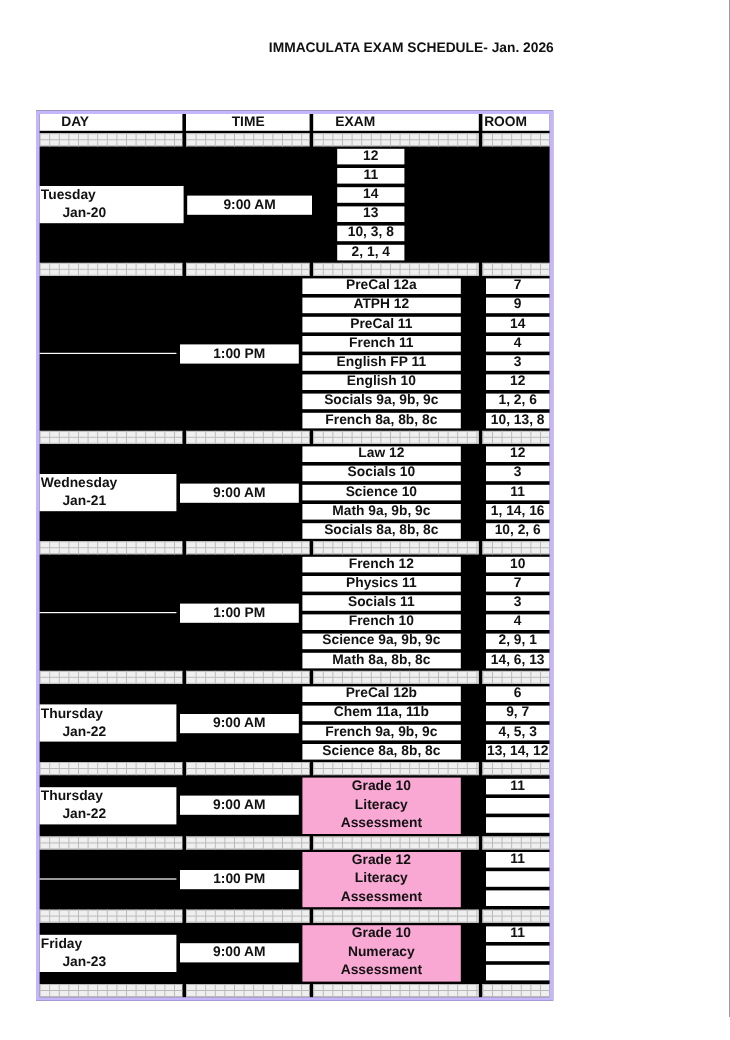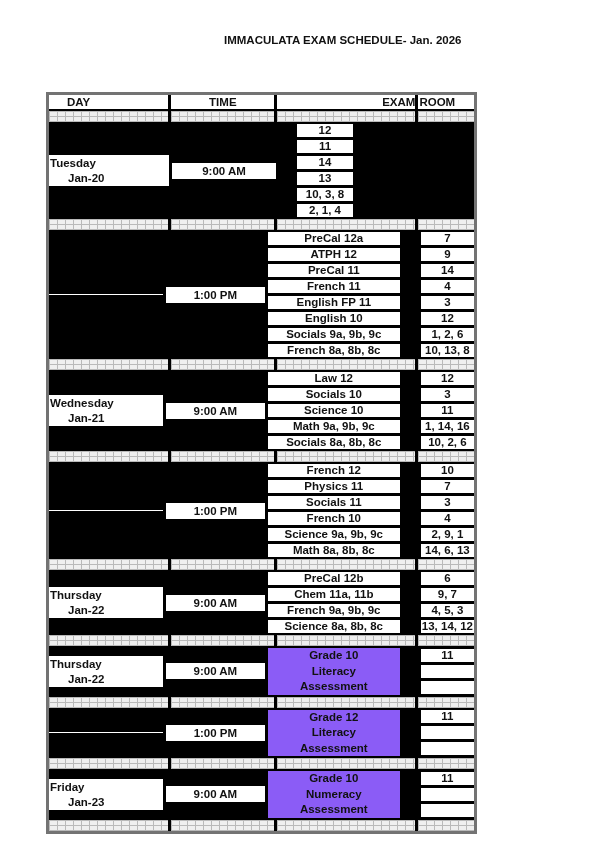--- a/index.html
+++ b/index.html
@@ -4,33 +4,33 @@
 <style>
   html, body { margin:0; padding:0; }
   body {
     width:608px; height:867px; background:#ffffff; position:relative; overflow:hidden;
     font-family:"Liberation Sans", sans-serif; color:#111;
   }
   .title {
     position:absolute; left:224px; top:34px; font-size:11.5px; font-weight:bold; letter-spacing:0px;
   }
   .sheet {
-    position:absolute; left:46px; top:92px; width:431px;
-    border:3px solid #737373; box-sizing:border-box; background:#000;
+    position:absolute; left:30px; top:92px; width:431px;
+    border:3px solid #c4b5fd; box-sizing:border-box; background:#000;
   }
   .row { display:flex; }
   .cell { box-sizing:border-box; background:#fff; }
   .c-day { width:120px; }
   .c-time { width:104px; margin-left:3px; }
   .c-exam { width:139px; margin-left:3px; }
   .c-room { width:56px; margin-left:3px;padding-left:18px; }
   .hdr .cell { height:14px; font-size:11.5px; font-weight:bold; line-height:14px; }
   .hdr .c-day { padding-left:18px; }
   .hdr .c-time { text-align:center; }
-  .hdr .c-exam { padding-left:1px;text-align:right; }
+  .hdr .c-exam { padding-left:18px; }
   .hdr .c-room { padding-left:1px; }
   .sep { margin-top:2px; margin-bottom:2px; }
   .sep .cell {
     height:11px;
     background-color:#efefef;
     background-image:
       linear-gradient(to right, #b9b9b9 1px, transparent 1px),
       linear-gradient(to bottom, #b9b9b9 1px, transparent 1px);
     background-size:8px 5px;
     background-position:0 0;
@@ -39,21 +39,21 @@
   .block .c-day, .block .c-time { font-size:11.5px; font-weight:bold; }
   .day-name { display:block; padding-left:1px; line-height:15px; padding-top:1px; }
   .day-date { display:block; padding-left:19px; line-height:15px; }
   .block .c-time { text-align:center; line-height:15px; padding-top:1px; }
   .stack { display:flex; flex-direction:column; }
   .stack .line {
     background:#fff; height:13px; line-height:13px; font-size:11.5px; font-weight:bold;
     text-align:center; white-space:nowrap;
   }
   .stack .line + .line { margin-top:3px; }
-  .exam-multi { background:#8b5cf6; text-align:center; font-size:11.5px; font-weight:bold; line-height:15.5px; padding-top:0px; }
+  .exam-multi { background:#f9a8d4; text-align:center; font-size:11.5px; font-weight:bold; line-height:15.5px; padding-top:0px; }
 </style>
 </head>
 <body>
 
 <div class="title">IMMACULATA EXAM SCHEDULE- Jan. 2026</div>
 
 <div class="sheet">
   <div class="row hdr">
     <div class="cell c-day">DAY</div>
     <div class="cell c-time">TIME</div>

